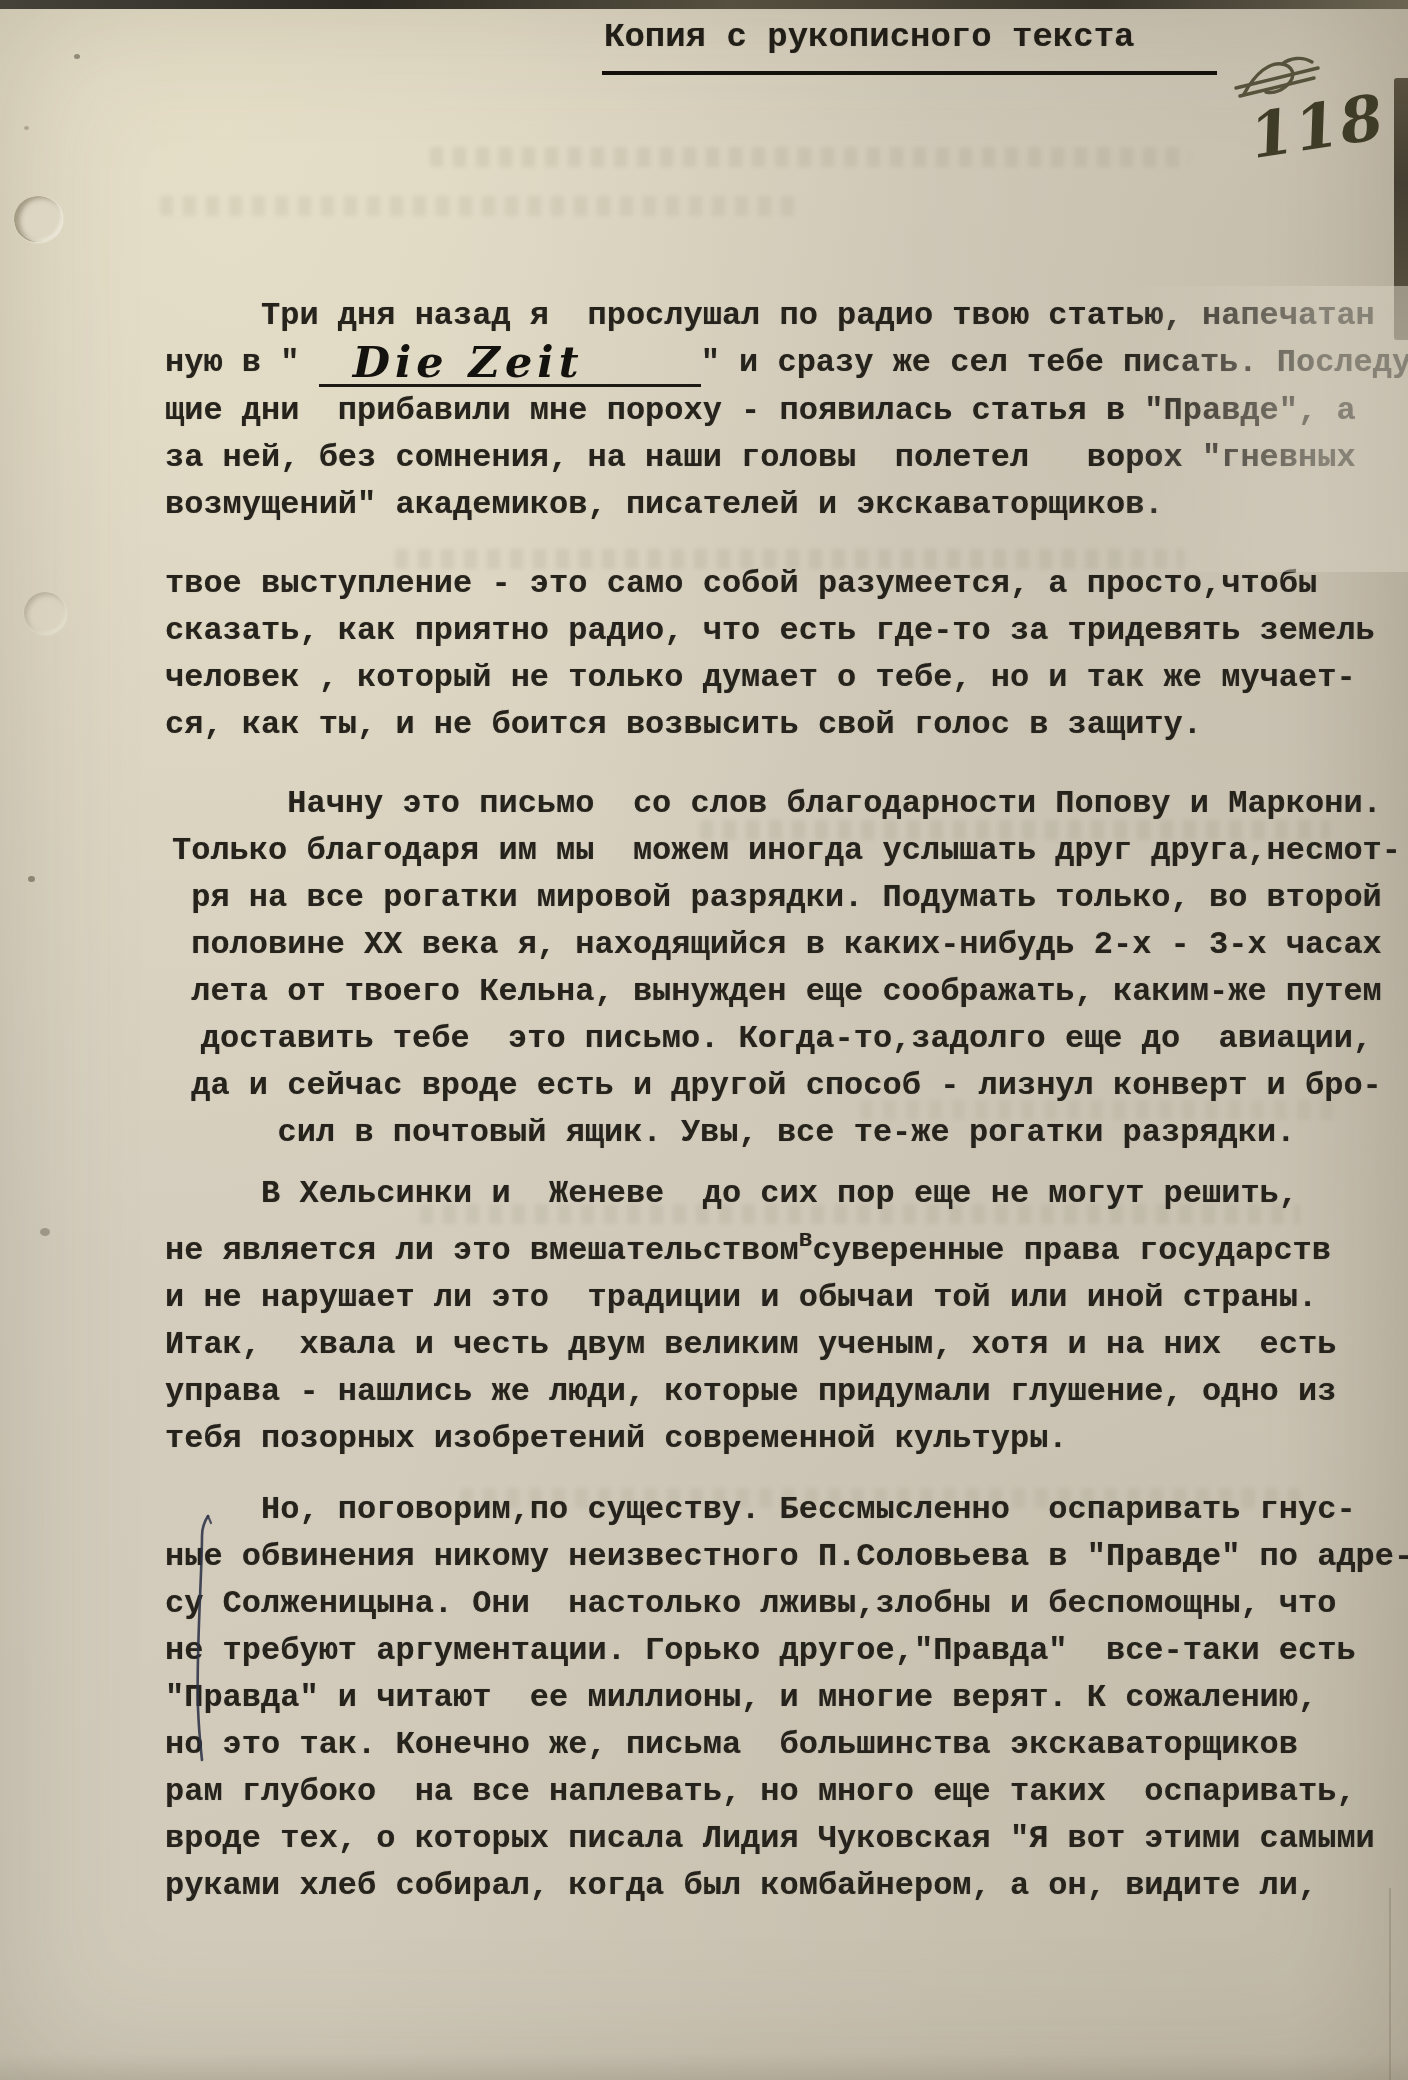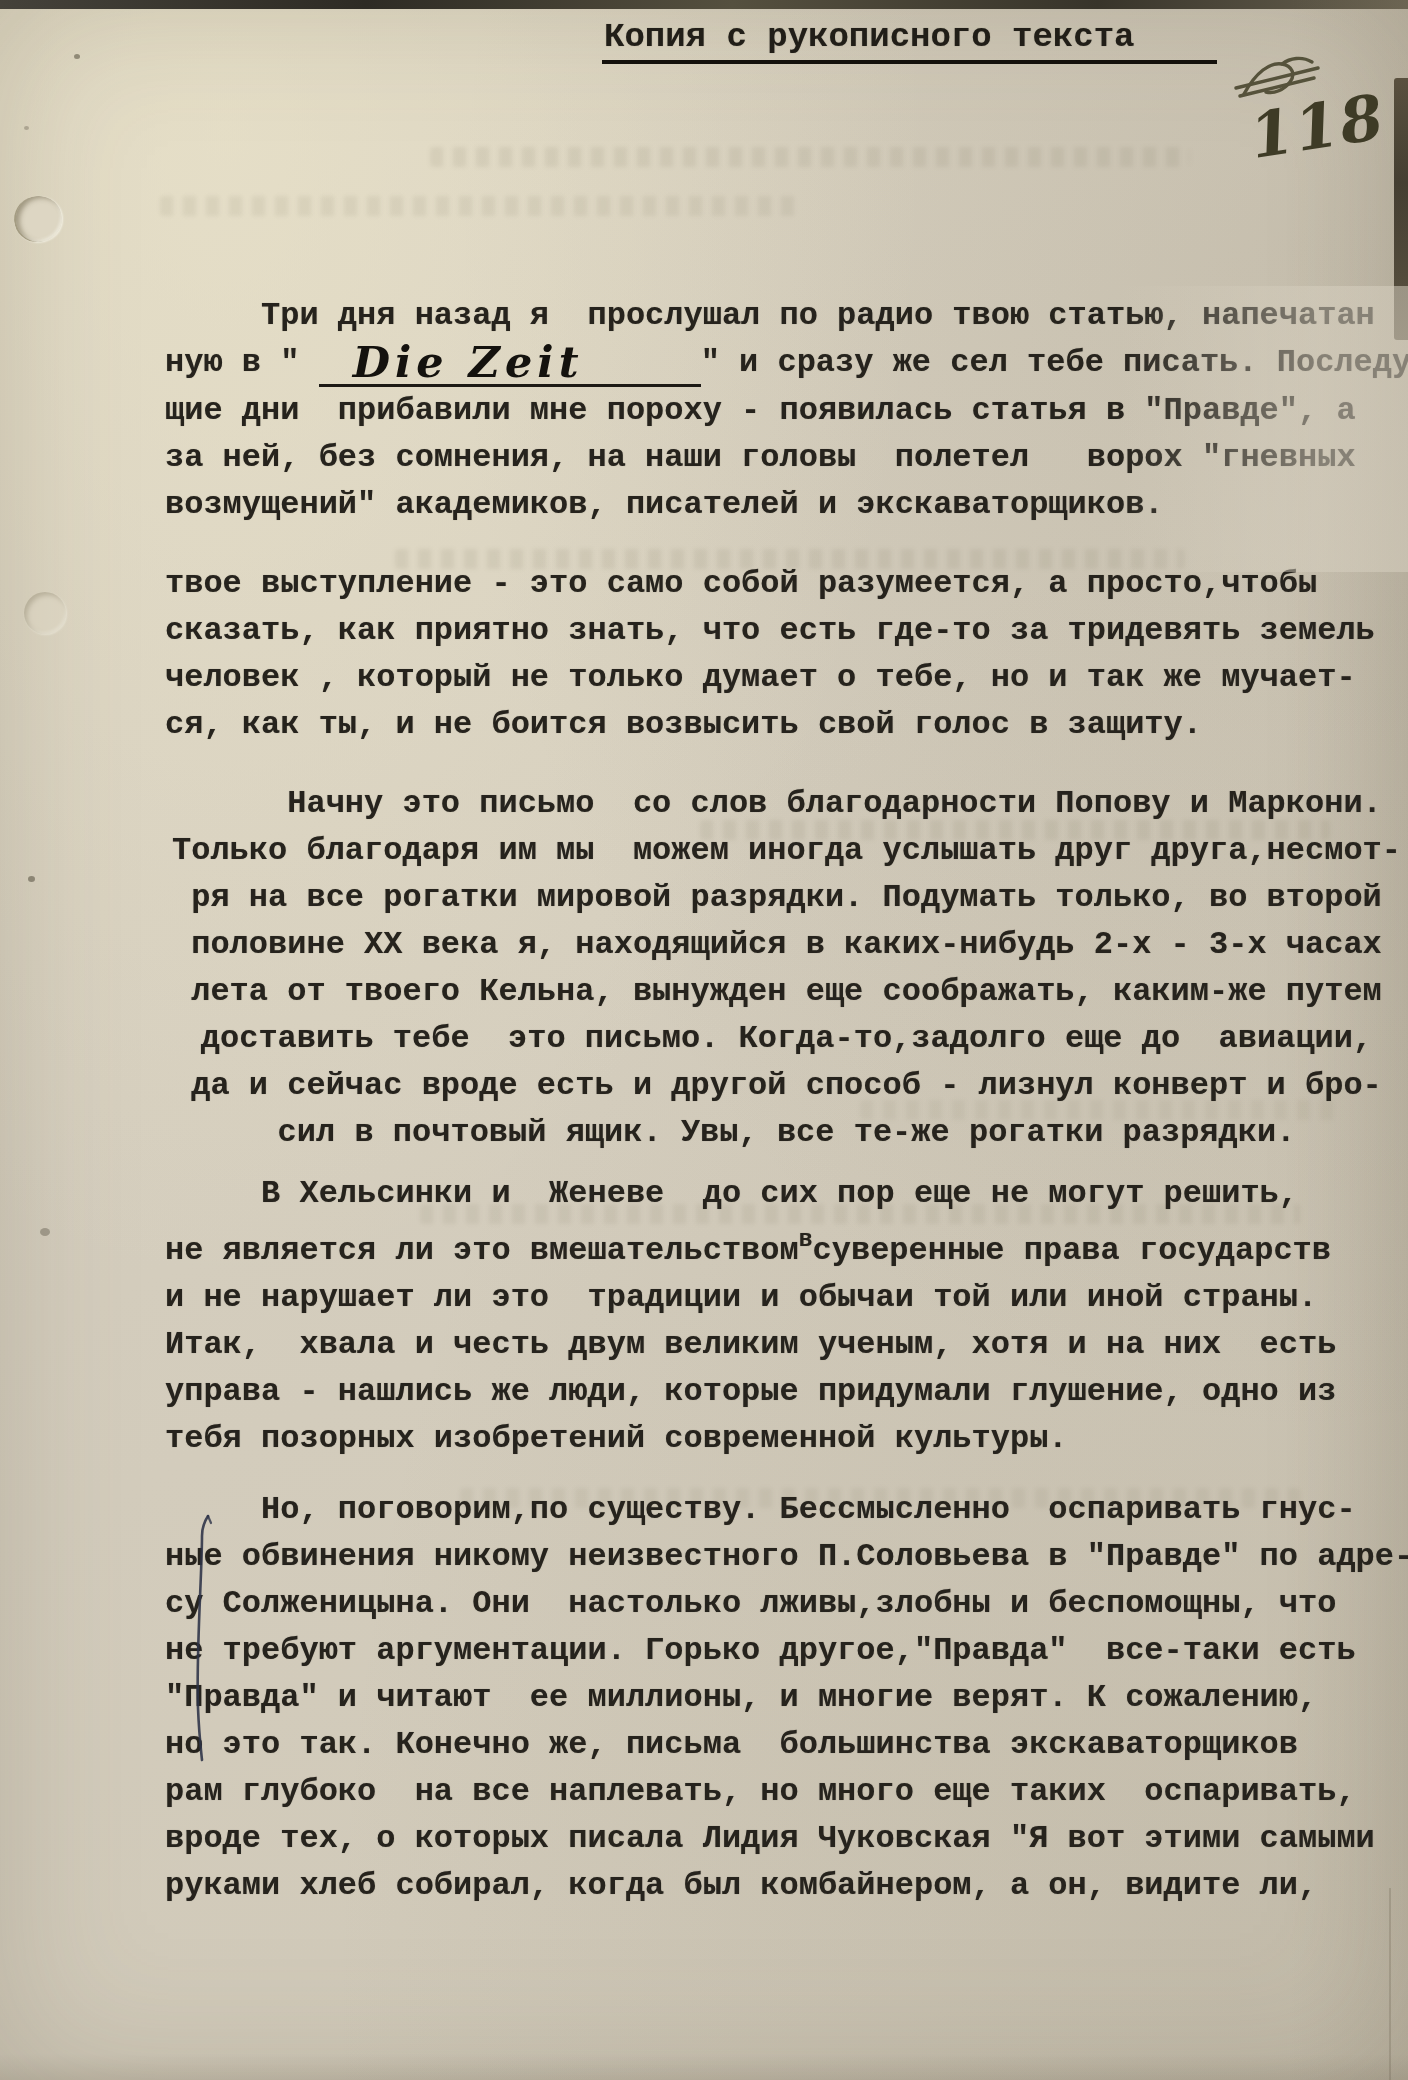--- a/index.html
+++ b/index.html
@@ -31,21 +31,21 @@
   .speck-1{left:28px;top:876px;width:7px;height:6px;}
   .speck-2{left:40px;top:1228px;width:10px;height:8px;opacity:.7;}
   .speck-3{left:74px;top:54px;width:6px;height:5px;}
   .speck-4{left:24px;top:126px;width:5px;height:4px;opacity:.6;}
 
   .ghost{position:absolute;height:20px;border-radius:4px;filter:blur(2px);
     background:repeating-linear-gradient(90deg,rgba(124,117,95,.24) 0 13px,transparent 13px 23px);}
 
   .header{position:absolute;left:602px;top:18px;}
   .header-text{display:inline-block;font:700 34px/38px "Liberation Mono","DejaVu Sans Mono",monospace;
-    color:#211e18;letter-spacing:0;padding:0 82px 4px 2px;border-bottom:4px solid #14110c;
+    color:#211e18;letter-spacing:0;padding:0 82px 15px 2px;border-bottom:4px solid #14110c;
     text-shadow:0 0 1px rgba(38,34,26,.4);}
 
   .scribble{position:absolute;left:1230px;top:48px;}
   .page-number{position:absolute;left:1250px;top:96px;
     font:italic 700 62px/62px "DejaVu Serif",serif;color:#3e3b26;transform:rotate(-9deg);letter-spacing:2px;}
 
   .salutation{position:absolute;left:405px;top:115px;
     font:700 33px/40px "Liberation Mono","DejaVu Sans Mono",monospace;color:#26231d;
     text-shadow:0 0 1px rgba(40,36,28,.35);}
 
@@ -111,21 +111,21 @@
   <div class="body">
       <div class="para">
         <div class="line"><span>     Три дня назад я  прослушал по радио твою статью, напечатан</span></div>
         <div class="line"><span>ную в " </span><span class="handwritten">Die Zeit</span><span>" и сразу же сел тебе писать. Последую-</span></div>
         <div class="line"><span>щие дни  прибавили мне пороху - появилась статья в "Правде", а</span></div>
         <div class="line"><span>за ней, без сомнения, на наши головы  полетел   ворох "гневных</span></div>
         <div class="line"><span>возмущений" академиков, писателей и экскаваторщиков.</span></div>
       </div>
       <div class="para">
         <div class="line"><span>твое выступление - это само собой разумеется, а просто,чтобы</span></div>
-        <div class="line"><span>сказать, как приятно знать, что есть где-то за тридевять земель</span></div>
+        <div class="line"><span>сказать, как приятно радио, что есть где-то за тридевять земель</span></div>
         <div class="line"><span>человек , который не только думает о тебе, но и так же мучает-</span></div>
         <div class="line"><span>ся, как ты, и не боится возвысить свой голос в защиту.</span></div>
       </div>
       <div class="para">
         <div class="line"><span>     Начну это письмо  со слов благодарности Попову и Маркони.</span></div>
         <div class="line"><span>Только благодаря им мы  можем иногда услышать друг друга,несмот-</span></div>
         <div class="line"><span>ря на все рогатки мировой разрядки. Подумать только, во второй</span></div>
         <div class="line"><span>половине XX века я, находящийся в каких-нибудь 2-х - 3-х часах</span></div>
         <div class="line"><span>лета от твоего Кельна, вынужден еще соображать, каким-же путем</span></div>
         <div class="line"><span>доставить тебе  это письмо. Когда-то,задолго еще до  авиации,</span></div>

